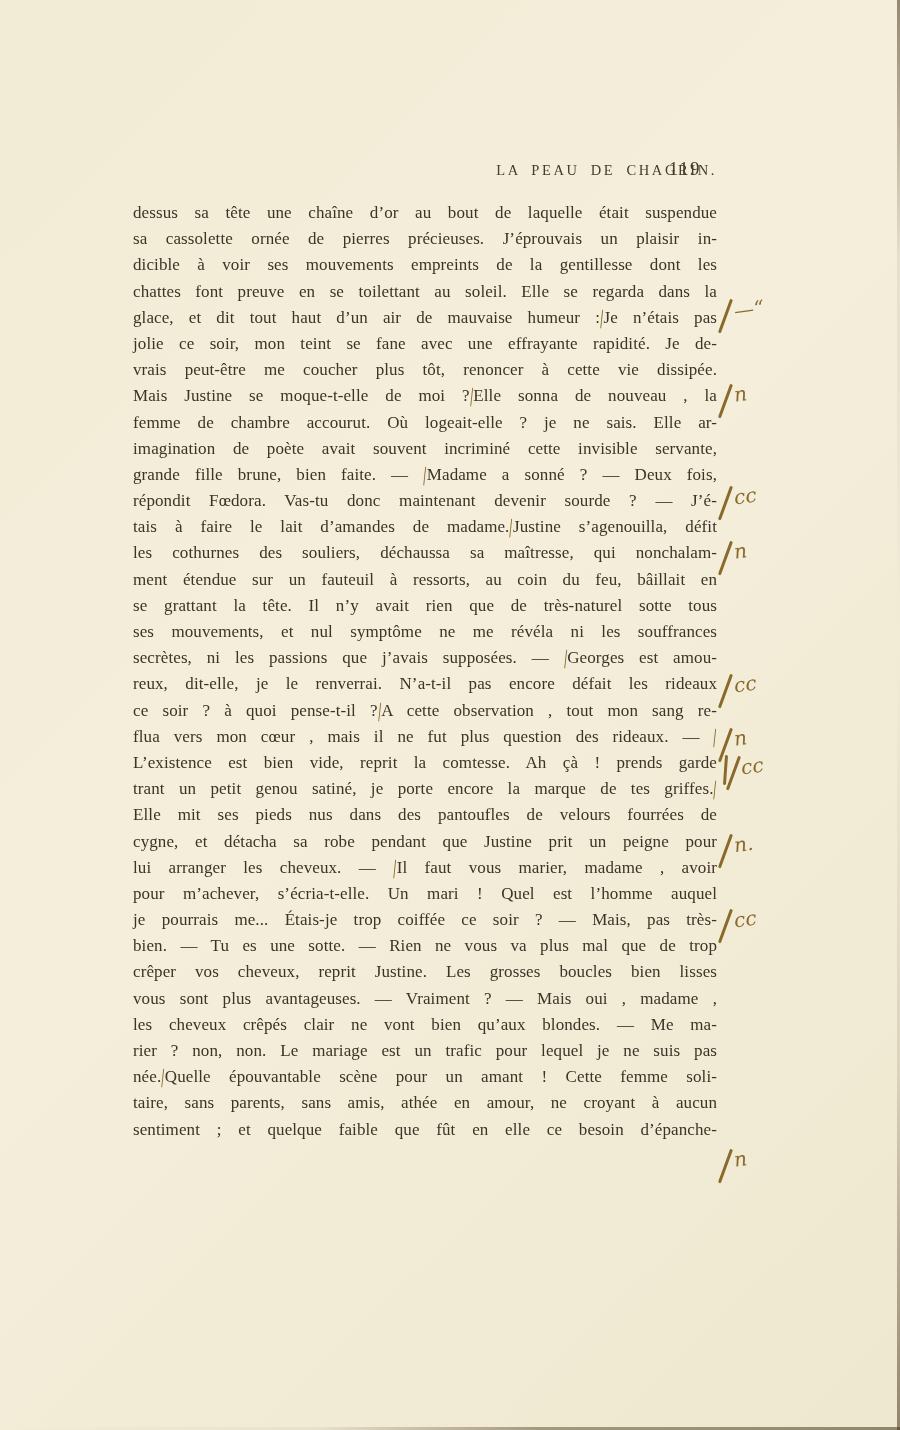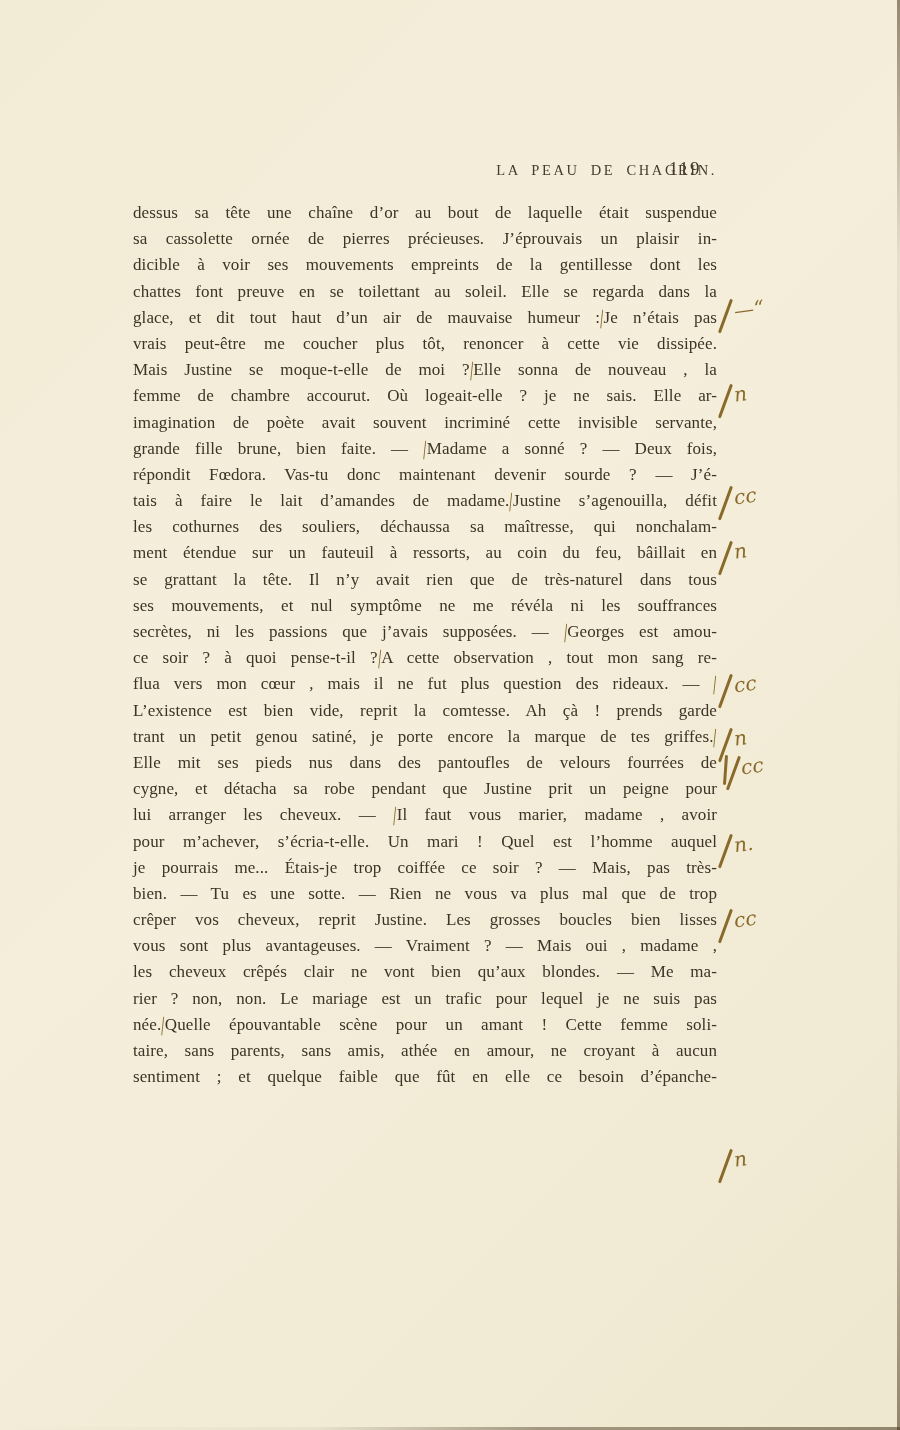--- a/index.html
+++ b/index.html
@@ -100,32 +100,34 @@
     <span class="header-title">LA PEAU DE CHAGRIN.</span>
     <span class="page-number">119</span>
   </div>
 
   <div class="text-block">
       <div class="line">dessus sa tête une chaîne d’or au bout de laquelle était suspendue</div>
       <div class="line">sa cassolette ornée de pierres précieuses. J’éprouvais un plaisir in-</div>
       <div class="line">dicible à voir ses mouvements empreints de la gentillesse dont les</div>
       <div class="line">chattes font preuve en se toilettant au soleil. Elle se regarda dans la</div>
       <div class="line">glace, et dit tout haut d’un air de mauvaise humeur :<span class="caret">|</span>Je n’étais pas</div>
+      <div class="line">jolie ce soir, mon teint se fane avec une effrayante rapidité. Je de-</div>
       <div class="line">vrais peut-être me coucher plus tôt, renoncer à cette vie dissipée.</div>
       <div class="line">Mais Justine se moque-t-elle de moi ?<span class="caret">|</span>Elle sonna de nouveau , la</div>
       <div class="line">femme de chambre accourut. Où logeait-elle ? je ne sais. Elle ar-</div>
       <div class="line">imagination de poète avait souvent incriminé cette invisible servante,</div>
       <div class="line">grande fille brune, bien faite. — <span class="caret">|</span>Madame a sonné ? — Deux fois,</div>
       <div class="line">répondit Fœdora. Vas-tu donc maintenant devenir sourde ? — J’é-</div>
       <div class="line">tais à faire le lait d’amandes de madame.<span class="caret">|</span>Justine s’agenouilla, défit</div>
       <div class="line">les cothurnes des souliers, déchaussa sa maîtresse, qui nonchalam-</div>
       <div class="line">ment étendue sur un fauteuil à ressorts, au coin du feu, bâillait en</div>
-      <div class="line">se grattant la tête. Il n’y avait rien que de très-naturel dans tous</div>
+      <div class="line">se grattant la tête. Il n’y avait rien que de très-naturel sotte tous</div>
       <div class="line">ses mouvements, et nul symptôme ne me révéla ni les souffrances</div>
       <div class="line">secrètes, ni les passions que j’avais supposées. — <span class="caret">|</span>Georges est amou-</div>
+      <div class="line">reux, dit-elle, je le renverrai. N’a-t-il pas encore défait les rideaux</div>
       <div class="line">ce soir ? à quoi pense-t-il ?<span class="caret">|</span>A cette observation , tout mon sang re-</div>
       <div class="line">flua vers mon cœur , mais il ne fut plus question des rideaux. — <span class="caret">|</span></div>
       <div class="line">L’existence est bien vide, reprit la comtesse. Ah çà ! prends garde</div>
       <div class="line">trant un petit genou satiné, je porte encore la marque de tes griffes.<span class="caret">|</span></div>
       <div class="line">Elle mit ses pieds nus dans des pantoufles de velours fourrées de</div>
       <div class="line">cygne, et détacha sa robe pendant que Justine prit un peigne pour</div>
       <div class="line">lui arranger les cheveux. — <span class="caret">|</span>Il faut vous marier, madame , avoir</div>
       <div class="line">pour m’achever, s’écria-t-elle. Un mari ! Quel est l’homme auquel</div>
       <div class="line">je pourrais me... Étais-je trop coiffée ce soir ? — Mais, pas très-</div>
       <div class="line">bien. — Tu es une sotte. — Rien ne vous va plus mal que de trop</div>

